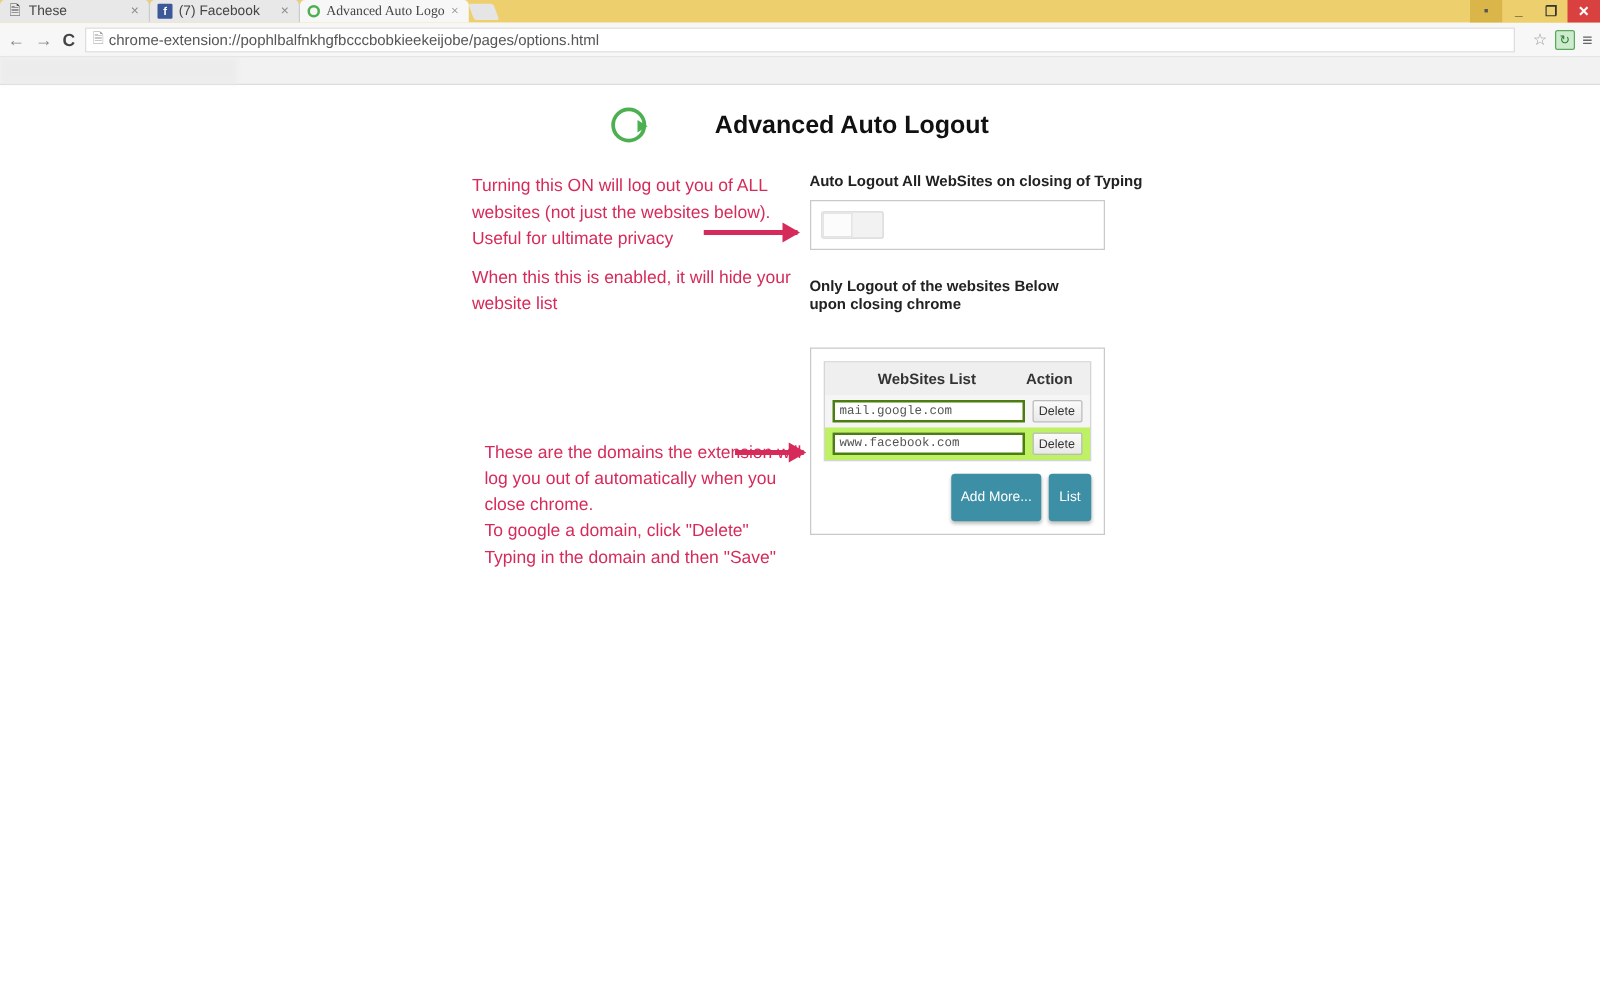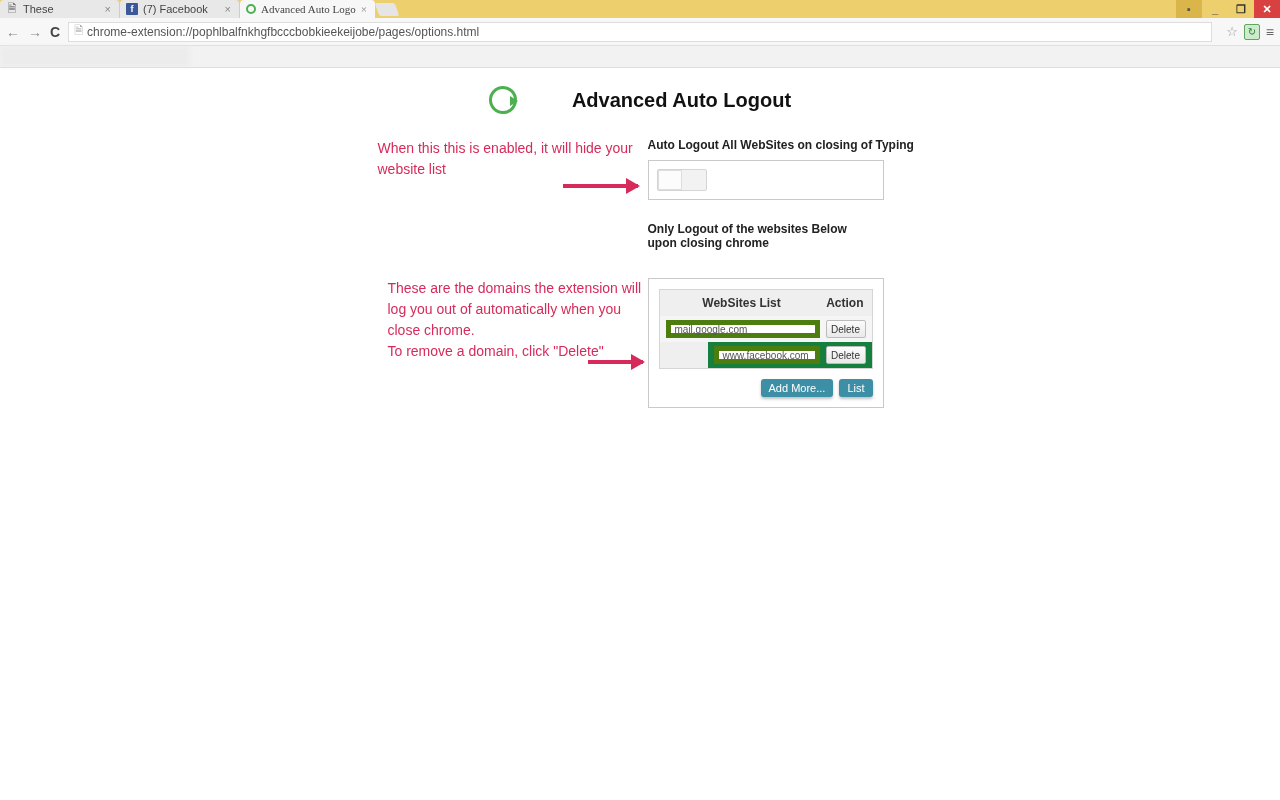--- a/index.html
+++ b/index.html
@@ -232,39 +232,40 @@
   }
   .list-head {
     display: flex;
     font-size: 12px;
     font-weight: bold;
     color: #333;
     padding: 6px 8px;
     background: #efefef;
   }
   .col-site { flex: 1; text-align: center; }
-  .col-act { width: 48px; text-align: right; }
+  .col-act { width: 48px; text-align: center; }
   .list-row {
     display: flex;
     align-items: center;
     padding: 4px 6px;
     gap: 6px;
   }
-  .list-row.alt { background: #15803d; margin-left: 48px; }
+  .list-row.alt { background: #bef264; }
   .list-row.bg { background: #f5f5f5; }
   .site-input {
     flex: 1;
     height: 18px;
-    border: 5px solid #4d7c0f;
+    border: 2px solid #4d7c0f;
     background: #fff;
     font-size: 10px;
     color: #555;
     padding: 0 4px;
     display: flex;
     align-items: center;
+    font-family: Liberation Mono, monospace;
   }
   .del-btn {
     width: 40px;
     height: 18px;
     background: linear-gradient(#fbfbfb,#e9e9e9);
     border: 1px solid #bbb;
     border-radius: 2px;
     font-size: 10px;
     color: #333;
     display: flex;
@@ -275,21 +276,21 @@
   .actions-row {
     display: flex;
     justify-content: flex-end;
     gap: 6px;
   }
   .pill-btn {
     background: #3d8fa5;
     color: #fff;
     border-radius: 3px;
     font-size: 11px;
-    padding: 3px 8px;
+    padding: 13px 8px;
     box-shadow: 0 2px 3px rgba(0,0,0,0.25);
   }
 
   
   .arrow {
     position: absolute;
     height: 4px;
     background: #d62b5a;
   }
   .arrow::after {
@@ -356,26 +357,28 @@
 
 <div class="page-area">
   <div class="page-header">
     <span class="logo-icon"></span>
     <span class="page-title">Advanced Auto Logout</span>
   </div>
 
   <div class="cols">
 
     <div class="left-col">
+      <div class="anno-block">Turning this ON will log out you of ALL websites (not just the websites below). Useful for ultimate privacy</div>
       <div class="anno-block">When this this is enabled, it will hide your website list</div>
 
       <div class="second-group">
         <div>These are the domains the extension will</div>
         <div>log you out of automatically when you close chrome.</div>
-        <div>To remove a domain, click "Delete"</div>
+        <div>To google a domain, click "Delete"</div>
+        <div>Typing in the domain and then "Save"</div>
       </div>
     </div>
 
     <div class="right-col">
       <div class="arrow arrow1"></div>
       <div class="arrow arrow2"></div>
 
       <div class="section-label">Auto Logout All WebSites on closing of Typing</div>
       <div class="setting-box">
         <div class="toggle">

